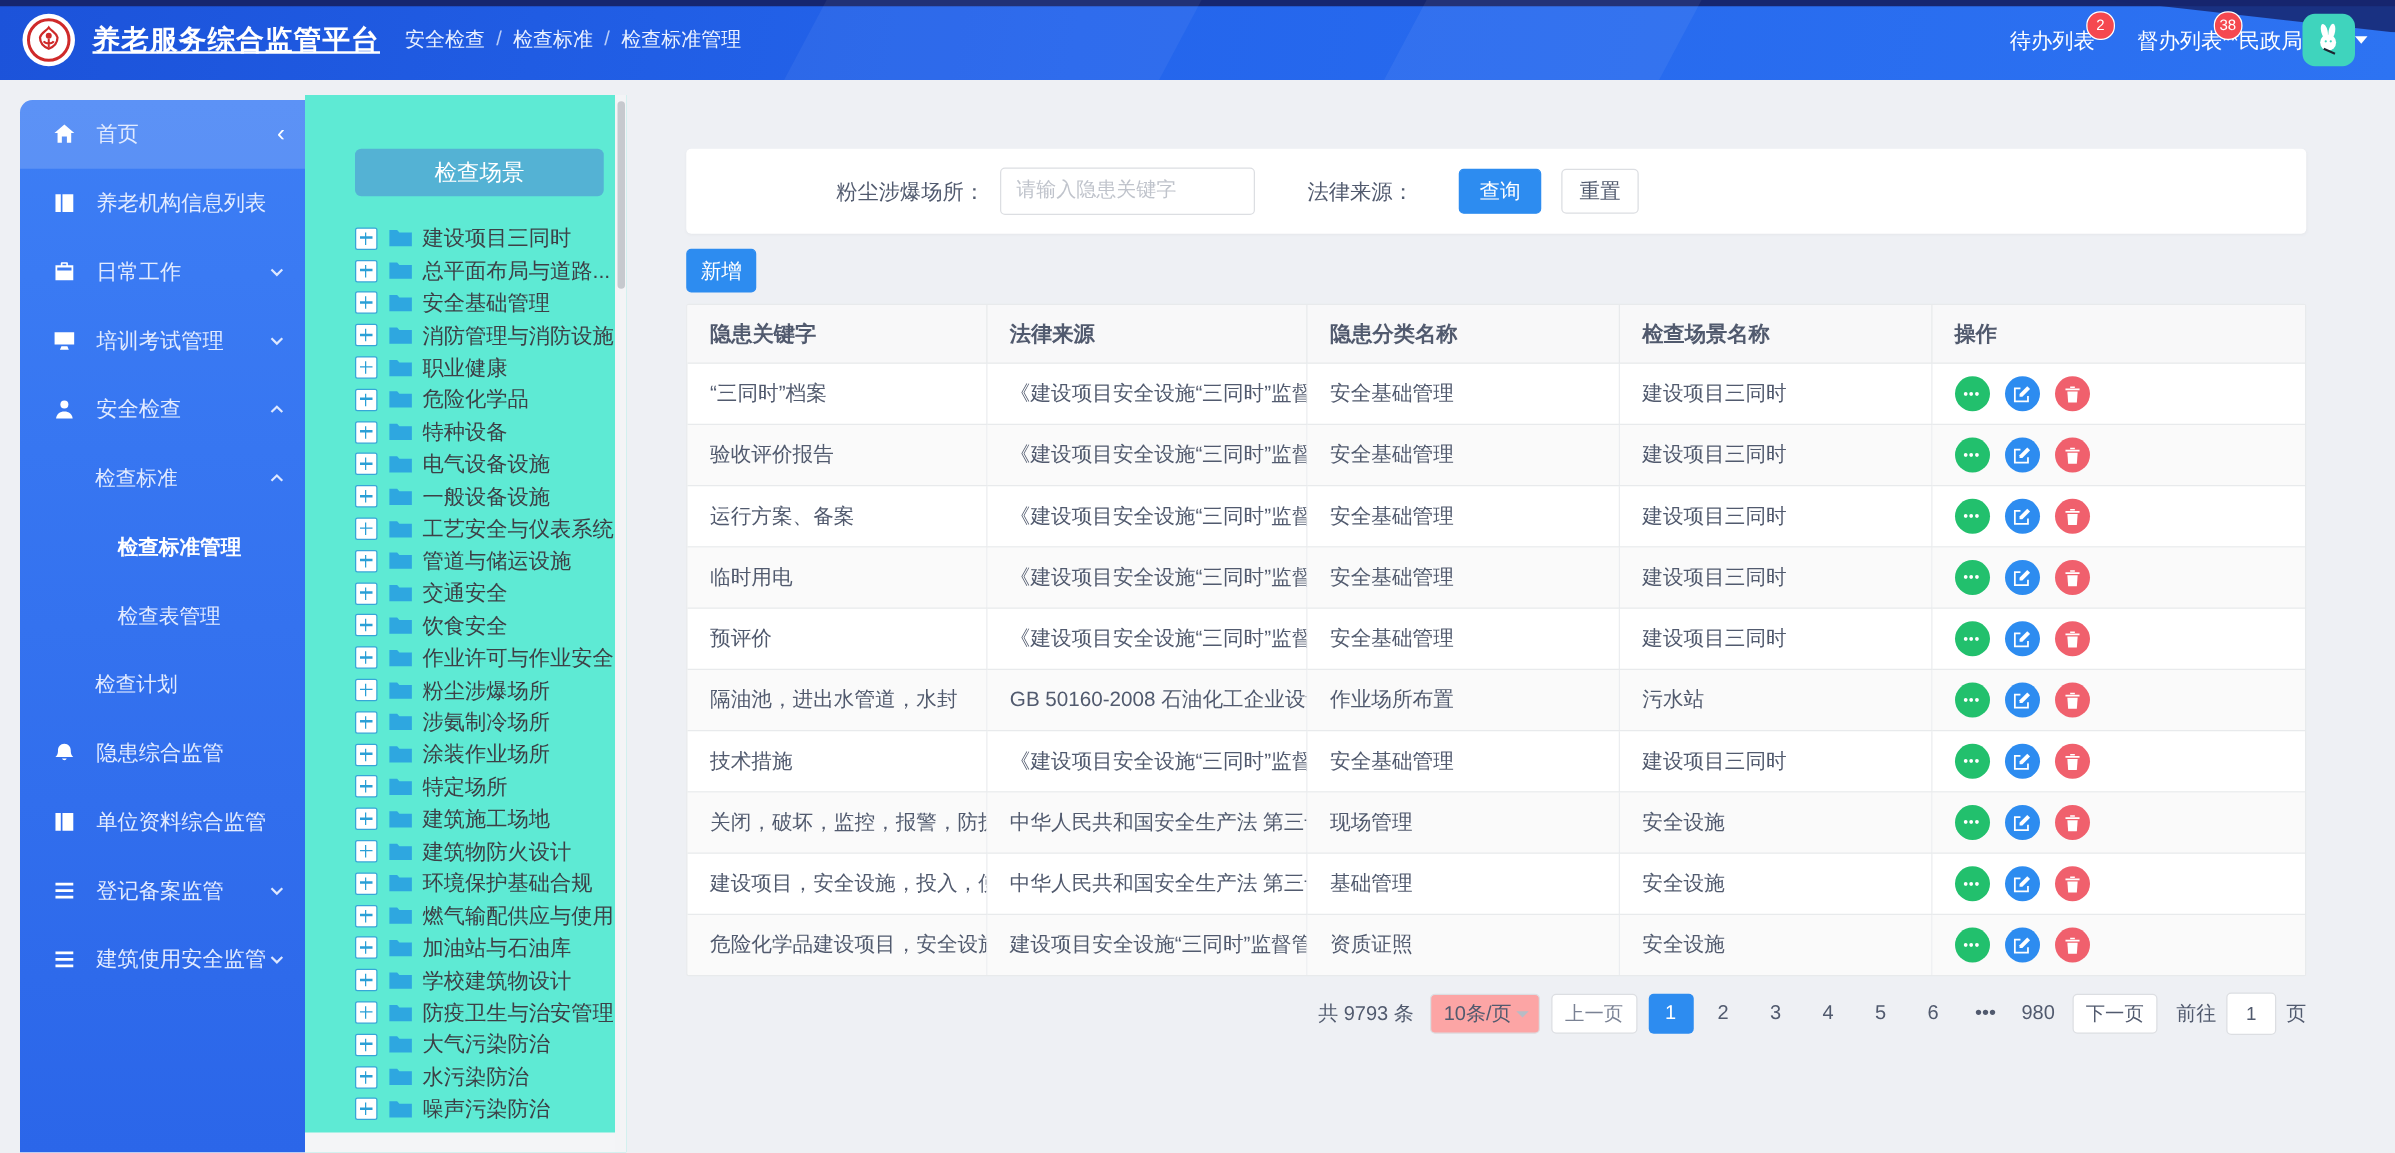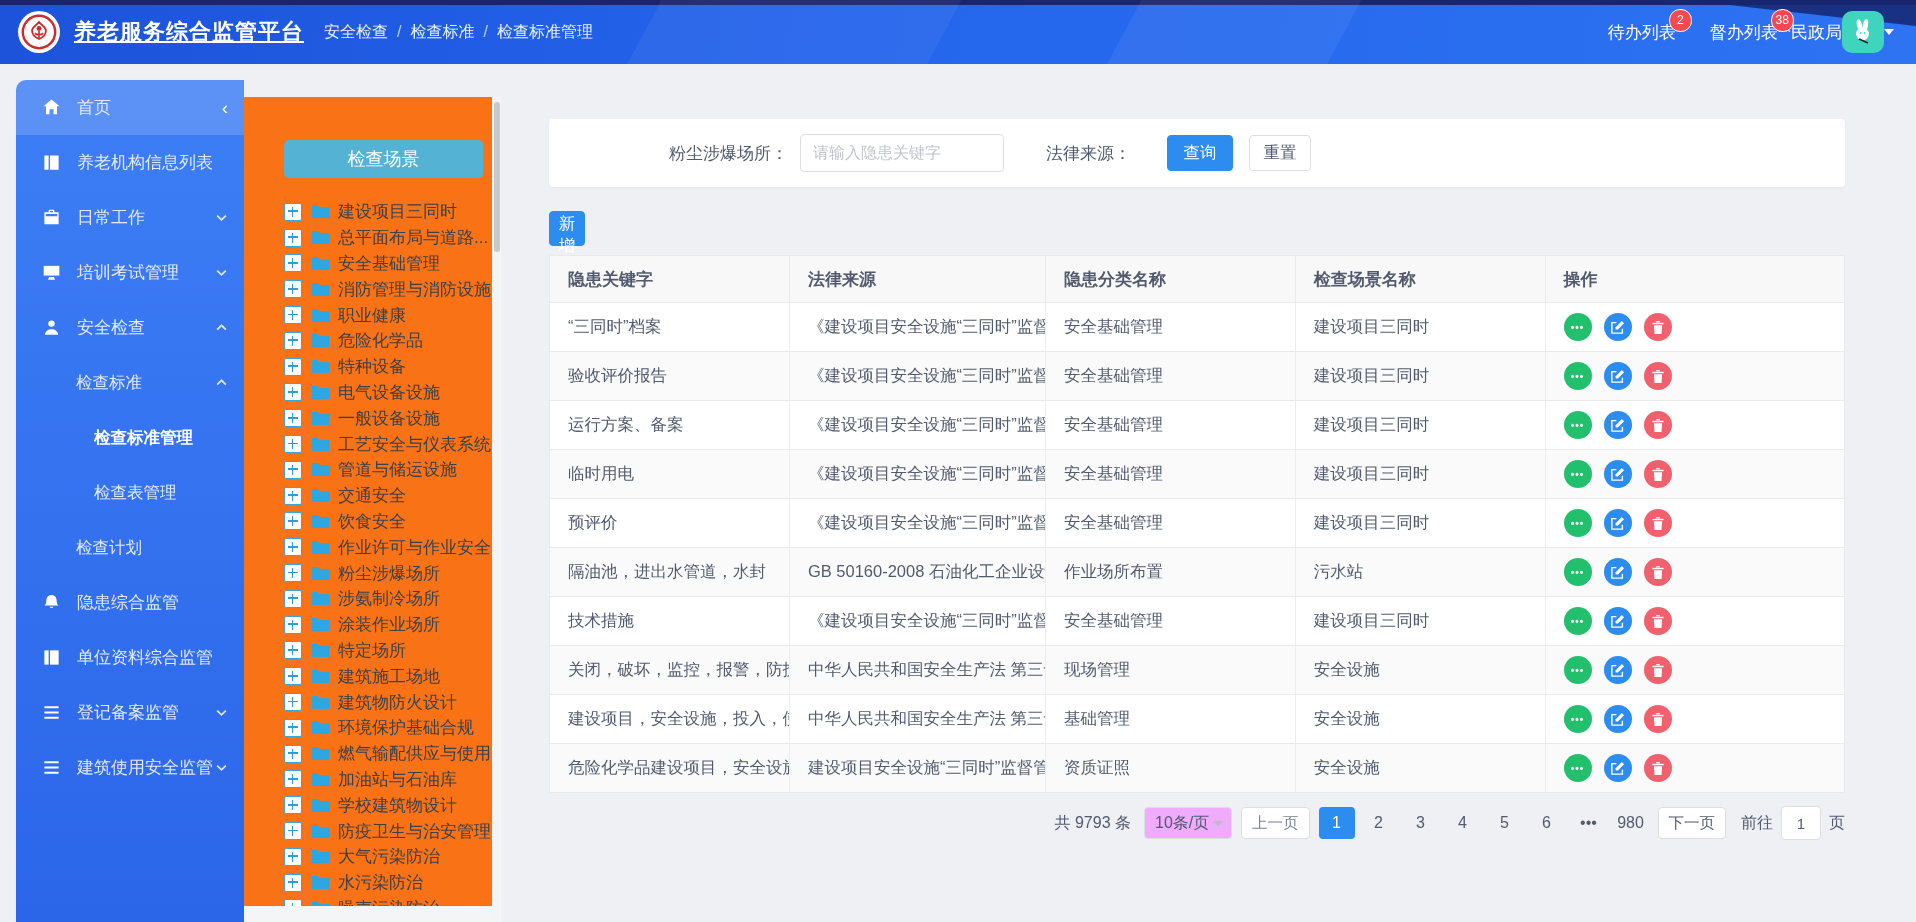--- a/index.html
+++ b/index.html
@@ -30,21 +30,21 @@
   .menu-item{height:55px;display:flex;align-items:center;color:#e2ebff;font-size:17px;padding:0 16px 0 26px;cursor:pointer;}
   .menu-item.highlight{background:rgba(255,255,255,.16);}
   .menu-item.active .mi-label{color:#fff;font-weight:700;}
   .mi-icon{width:20px;margin-right:15px;display:flex;align-items:center;flex:none;}
   .mi-label{white-space:nowrap;overflow:hidden;}
   .chev{margin-left:auto;display:flex;align-items:center;}
   .collapse-ch{margin-left:auto;color:#fff;font-size:19px;line-height:1;}
   .menu-item.lv2{padding-left:60px;font-size:16.5px;}
   .menu-item.lv3{padding-left:78px;font-size:16.5px;}
   
-  .tree{position:absolute;left:244px;top:97px;bottom:0;width:257px;background:#f97316;}
+  .tree{position:absolute;left:244px;top:76px;bottom:0;width:257px;background:#5eead4;}
   .tree-btn{display:block;margin:43px 0 0 40px;width:199px;height:38px;background:#54b2d4;border:none;border-radius:5px;
             color:#fff;font-size:18px;font-family:inherit;cursor:pointer;}
   .tree-list{margin:21px 0 0 40px;list-style:none;padding:0;}
   .tree-row{display:flex;align-items:center;height:25.8px;font-size:17px;color:#3d4046;white-space:nowrap;overflow:hidden;cursor:pointer;}
   .expand{position:relative;width:16px;height:16px;border:1px solid #37a6d8;border-radius:2px;flex:none;margin-right:9px;background:#fff;}
   .expand::before{content:'';position:absolute;left:3px;right:3px;top:6.6px;height:1.7px;background:#2a9fd6;}
   .expand::after{content:'';position:absolute;top:3px;bottom:3px;left:6.6px;width:1.7px;background:#2a9fd6;}
   .folder{display:flex;flex:none;margin-right:8px;}
   .tree-scroll{position:absolute;right:0;top:0;bottom:0;width:9px;background:#f3f4f6;}
   .tree-thumb{position:absolute;top:5px;left:1.5px;width:6px;height:150px;border-radius:3px;background:#c6c9ce;}
@@ -56,21 +56,21 @@
   .f-label{font-size:17px;margin-right:12px;white-space:nowrap;}
   .f-input{width:178px;height:36px;border:1px solid #dcdee2;border-radius:4px;padding:0 12px;font-size:16px;
            font-family:inherit;color:#515a6e;outline:none;}
   .f-input::placeholder{color:#c0c4cc;}
   .gap40{width:42px;flex:none;}
   .btn{height:36px;border-radius:4px;font-size:16.5px;font-family:inherit;cursor:pointer;}
   .btn-primary{background:#2d8cf0;border:1px solid #2d8cf0;color:#fff;}
   .btn-plain{background:#fff;border:1px solid #dcdee2;color:#515a6e;}
   .q-btn{width:66px;margin-left:24px;}
   .r-btn{width:62px;margin-left:16px;}
-  .add-btn{display:block;margin-top:24px;width:36px;height:35px;}
+  .add-btn{display:block;margin-top:12px;width:56px;height:35px;}
   
   .tbl-wrap{margin-top:9px;border:1px solid #e8eaec;border-radius:2px;background:#fff;}
   table{width:100%;border-collapse:collapse;table-layout:fixed;}
   th{height:46px;background:#f8f8f9;text-align:left;font-size:17px;font-weight:700;color:#515a6e;
      padding:0 18px;border-bottom:1px solid #e8eaec;border-right:1px solid #e8eaec;}
   th:last-child{border-right:none;}
   td{height:48px;font-size:16.5px;color:#515a6e;padding:0 18px;border-bottom:1px solid #e8eaec;
      border-right:1px solid #ebedf0;white-space:nowrap;overflow:hidden;}
   td:last-child{border-right:none;}
   tbody tr:nth-child(even) td{background:#fafafa;}
@@ -78,21 +78,21 @@
   .col1{width:18.5%;} .col2{width:19.8%;} .col3{width:19.3%;} .col4{width:19.3%;} .col5{width:23.1%;}
   .ops{display:flex;gap:12px;align-items:center;}
   .op{width:28px;height:28px;border-radius:50%;border:none;display:flex;align-items:center;justify-content:center;
       cursor:pointer;color:#fff;padding:0;}
   .op-more{background:#22c06d;font-size:10px;font-weight:700;letter-spacing:1px;}
   .op-edit{background:#2d8cf0;}
   .op-del{background:#f0606d;}
   
   .pagination{margin-top:13px;display:flex;justify-content:flex-end;align-items:center;gap:9px;font-size:16px;color:#515a6e;}
   .pg-total{margin-right:4px;white-space:nowrap;}
-  .pg-size{position:relative;width:88px;height:32px;border:1px solid #dcdee2;border-radius:4px;background:#f0abfc;
+  .pg-size{position:relative;width:88px;height:32px;border:1px solid #dcdee2;border-radius:4px;background:#fca5a5;
            display:flex;align-items:center;padding-left:10px;box-sizing:border-box;cursor:pointer;}
   .pg-size-caret{position:absolute;right:8px;top:13px;width:0;height:0;border-left:5px solid transparent;
            border-right:5px solid transparent;border-top:5px solid #b7bcc5;}
   .pg-btn{height:32px;padding:0 10px;border:1px solid #dcdee2;border-radius:4px;background:#fff;color:#7a8294;
           font-size:15.5px;font-family:inherit;cursor:pointer;white-space:nowrap;}
   .page{min-width:28px;height:32px;display:flex;align-items:center;justify-content:center;border-radius:4px;
         cursor:pointer;padding:0 4px;}
   .page.current{background:#2d8cf0;color:#fff;}
   .pg-goto{display:flex;align-items:center;gap:8px;margin-left:6px;white-space:nowrap;}
   .pg-input{width:34px;height:30px;border:1px solid #dcdee2;border-radius:4px;text-align:center;font-size:15px;

